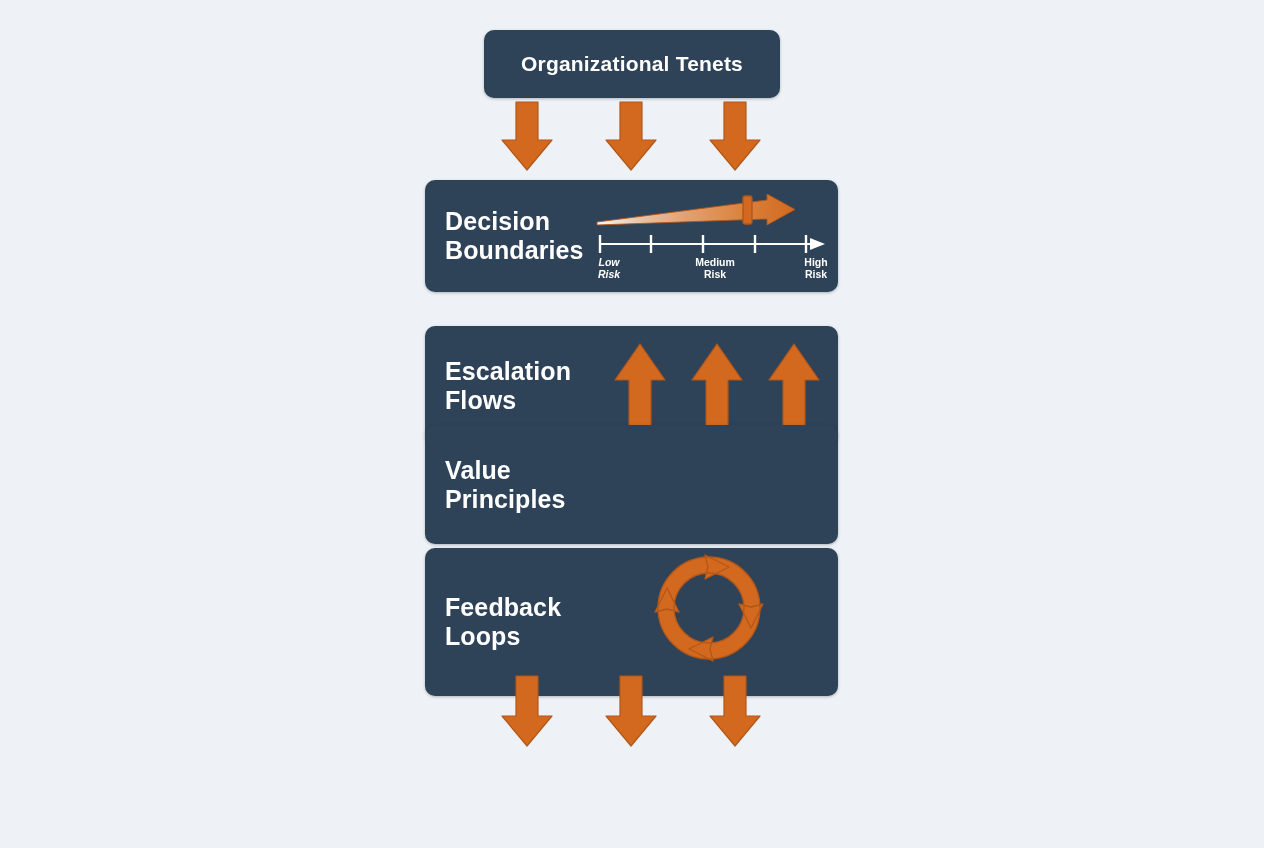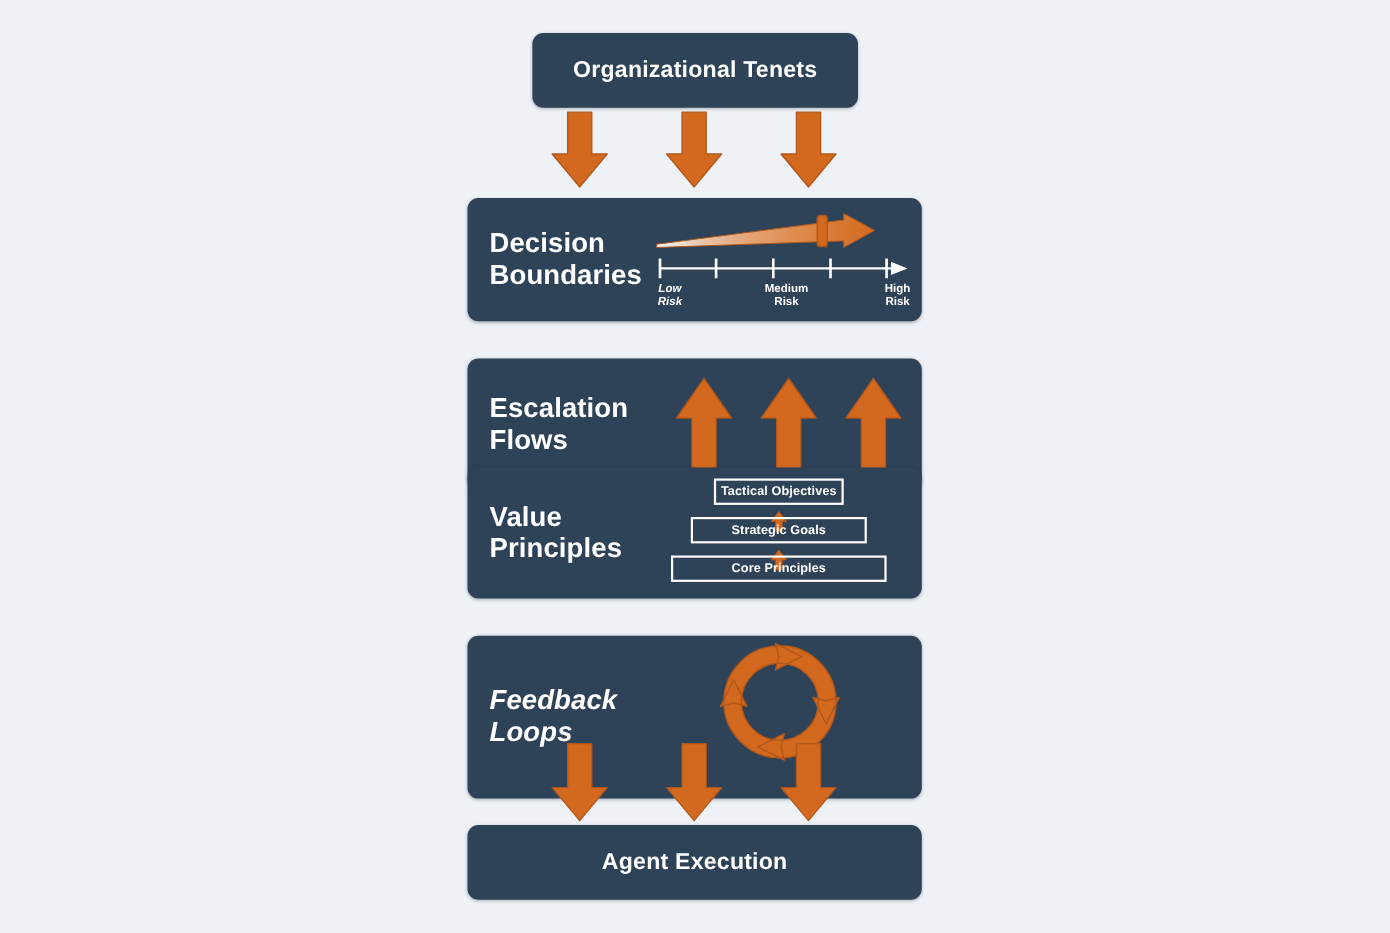--- a/index.html
+++ b/index.html
@@ -155,42 +155,23 @@
           <path d="M178 96 h22 v-54 h14 L189 6 L164 42 h14 z"></path>
         </g>
       </svg>
     </div>
   </div>
 
   <div class="card" style="left:425px; top:425px; width:413px; height:119px;">
     <div class="stage-label">Value
 Principles</div>
 
-    <div class="viz" style="left:180px; top:10px; width:225px; height:100px;">
-
-      <svg width="225" height="100" viewBox="0 0 225 100" style="position:absolute;left:0;top:0;">
-        <g fill="#d2691e" stroke="#b2571a" stroke-width="0.9" stroke-linejoin="round">
-          <path d="M100 48 h6 v-9 h4 l-7 -9 l-7 9 h4 z"></path>
-          <path d="M100 83 h6 v-9 h4 l-7 -9 l-7 9 h4 z"></path>
-        </g>
-      </svg>
-
-      <div class="hbox" style="left:44px; top:0px; width:118px; height:24px;">
-        <span>Tactical Objectives</span>
-      </div>
-      <div class="hbox" style="left:23px; top:35px; width:160px; height:24px;">
-        <span>Strategic Goals</span>
-      </div>
-      <div class="hbox" style="left:5px; top:70px; width:196px; height:24px;">
-        <span>Core Principles</span>
-      </div>
-    </div>
-  </div>
-
-  <div class="card" style="left:425px; top:578px; width:413px; height:148px;font-style:italic;">
+  </div>
+
+  <div class="card" style="left:425px; top:548px; width:413px; height:148px;">
     <div class="stage-label">Feedback
 Loops</div>
 
     <div class="viz" style="left:228px; top:5px; width:112px; height:110px;">
       <svg width="112" height="110" viewBox="0 0 112 110">
         <g fill="none" stroke="#d2691e" stroke-width="16" stroke-linecap="butt">
           <path d="M56 12 A43 43 0 0 1 99 55"></path>
           <path d="M99 55 A43 43 0 0 1 56 98"></path>
           <path d="M56 98 A43 43 0 0 1 13 55"></path>
           <path d="M13 55 A43 43 0 0 1 56 12"></path>
@@ -212,17 +193,14 @@
   <div class="arrow-group" style="left:484px; top:672px; width:296px; height:78px;">
     <svg width="296" height="78" viewBox="0 0 296 78">
       <g fill="#d2691e" stroke="#b2571a" stroke-width="1.2" stroke-linejoin="round">
         <path d="M32 4 h22 v40 h14 L43 74 L18 44 h14 z"></path>
         <path d="M136 4 h22 v40 h14 L147 74 L122 44 h14 z"></path>
         <path d="M240 4 h22 v40 h14 L251 74 L226 44 h14 z"></path>
       </g>
     </svg>
   </div>
 
-  <div class="card banner" style="left:425px; top:750px; width:413px; height:68px;">
-    <span class="banner-label">Agent Execution</span>
-  </div>
 
 </div>
 
 </body></html>

